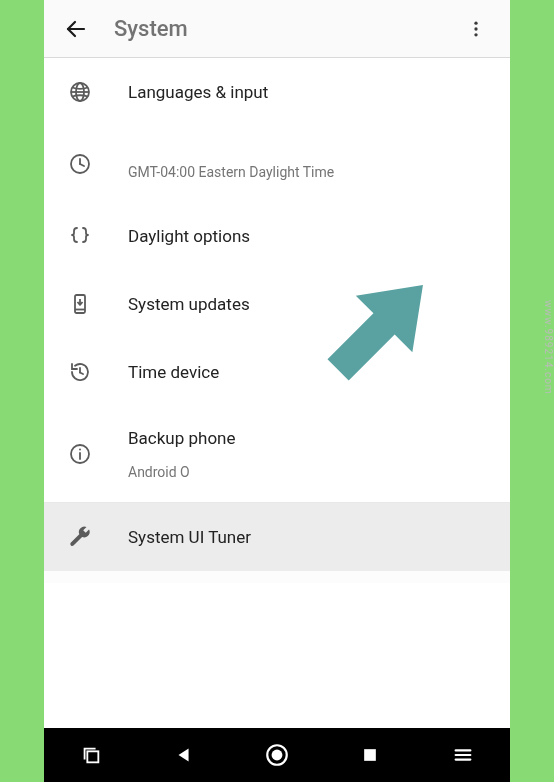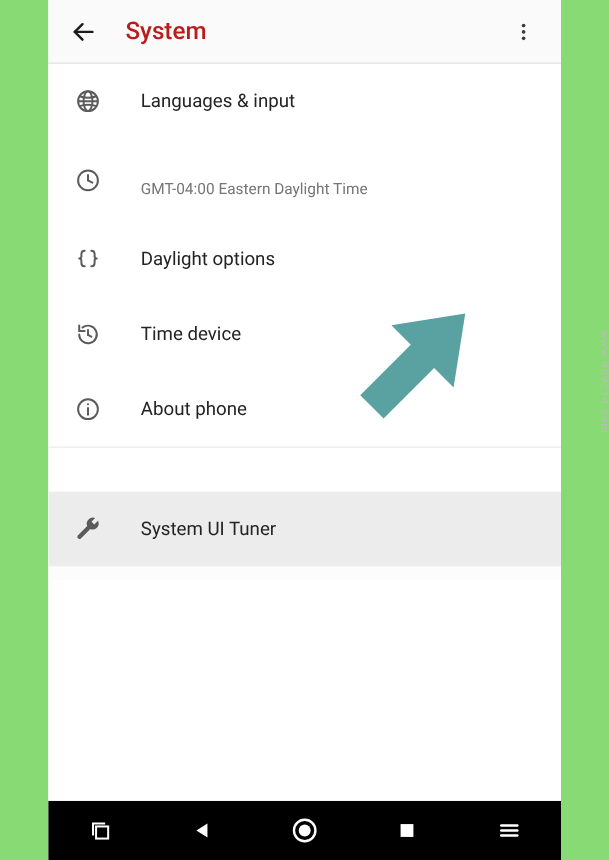--- a/index.html
+++ b/index.html
@@ -21,31 +21,31 @@
   }
   .appbar {
     height: 58px;
     display: flex;
     align-items: center;
     padding: 0 16px 0 12px;
     border-bottom: 1px solid #d9d9d9;
     background: #fafafa;
   }
   .appbar .back { width: 40px; display:flex; align-items:center; justify-content:center; }
-  .appbar .title { flex: 1; padding-left: 18px; font-size: 22px; font-weight: 500; color: #b91c1c; }
+  .appbar .title { flex: 1; padding-left: 18px; font-size: 22px; font-weight: 500; color: #737373; }
   .appbar .more { width: 36px; display:flex; align-items:center; justify-content:center; }
   .content { flex: 1; overflow: hidden; background: #ffffff; position: relative; }
   .row {
     display: flex;
     align-items: center;
     padding: 22px 16px;
     background: #ffffff;
     cursor: pointer;
   }
-  .row.selected { background: #ececec; margin-top: 40px; }
+  .row.selected { background: #ececec; }
   .row .icon-slot {
     width: 68px;
     display: flex;
     align-items: center;
     justify-content: flex-start;
     padding-left: 8px;
   }
   .row .text-slot { flex: 1; }
   .row .label { font-size: 17px; color: #232323; font-weight: 400; }
   .row .sub { font-size: 14px; color: #757575; margin-top: 16px; }
@@ -137,20 +137,33 @@
         <svg width="24" height="24" viewBox="0 0 24 24" fill="none" stroke="#5b5b5b" stroke-width="1.8" stroke-linecap="round" stroke-linejoin="round">
           <path d="M9 4c-2 0-3 1-3 3v2c0 1.5-1 2-2 2 1 0 2 .5 2 2v2c0 2 1 3 3 3"></path>
           <path d="M15 4c2 0 3 1 3 3v2c0 1.5 1 2 2 2-1 0-2 .5-2 2v2c0 2-1 3-3 3"></path>
         </svg>
       </div>
       <div class="text-slot">
         <div class="label">Daylight options</div>
       </div>
     </div>
 
+    <div class="row">
+      <div class="icon-slot">
+        <svg width="24" height="24" viewBox="0 0 24 24" fill="none" stroke="#5b5b5b" stroke-width="1.8" stroke-linejoin="round">
+          <rect x="7" y="3" width="10" height="18" rx="1.5"></rect>
+          <line x1="7" y1="17.5" x2="17" y2="17.5"></line>
+          <line x1="12" y1="7" x2="12" y2="12"></line>
+          <polyline points="9.5 10 12 12.8 14.5 10"></polyline>
+        </svg>
+      </div>
+      <div class="text-slot">
+        <div class="label">System updates</div>
+      </div>
+    </div>
 
     <div class="row">
       <div class="icon-slot">
         <svg width="24" height="24" viewBox="0 0 24 24" fill="none" stroke="#5b5b5b" stroke-width="1.8" stroke-linecap="round">
           <path d="M4 12a8 8 0 1 0 3-6.2"></path>
           <polyline points="4 4 4 9 9 9" fill="none"></polyline>
           <line x1="12" y1="8" x2="12" y2="12.5"></line>
           <line x1="12" y1="12.5" x2="15" y2="14"></line>
         </svg>
       </div>
@@ -161,21 +174,22 @@
 
     <div class="row">
       <div class="icon-slot">
         <svg width="24" height="24" viewBox="0 0 24 24" fill="none" stroke="#5b5b5b" stroke-width="1.8" stroke-linecap="round">
           <circle cx="12" cy="12" r="9"></circle>
           <line x1="12" y1="11" x2="12" y2="17"></line>
           <circle cx="12" cy="7.5" r="1" fill="#5b5b5b" stroke="none"></circle>
         </svg>
       </div>
       <div class="text-slot">
-        <div class="label">About phone</div>
+        <div class="label">Backup phone</div>
+        <div class="sub">Android O</div>
       </div>
     </div>
 
     <div class="divider-thin"></div>
 
     <div class="row selected">
       <div class="icon-slot">
         <svg width="24" height="24" viewBox="0 0 24 24" fill="#5b5b5b">
           <path d="M21.5 5.5a5.5 5.5 0 0 1-7.4 6.5L5.5 20.6a2 2 0 0 1-2.8-2.8l8.6-8.6A5.5 5.5 0 0 1 18.5 2l-3.3 3.3 2.5 2.5L21 4.5c.3.3.4.7.5 1z"></path>
         </svg>

